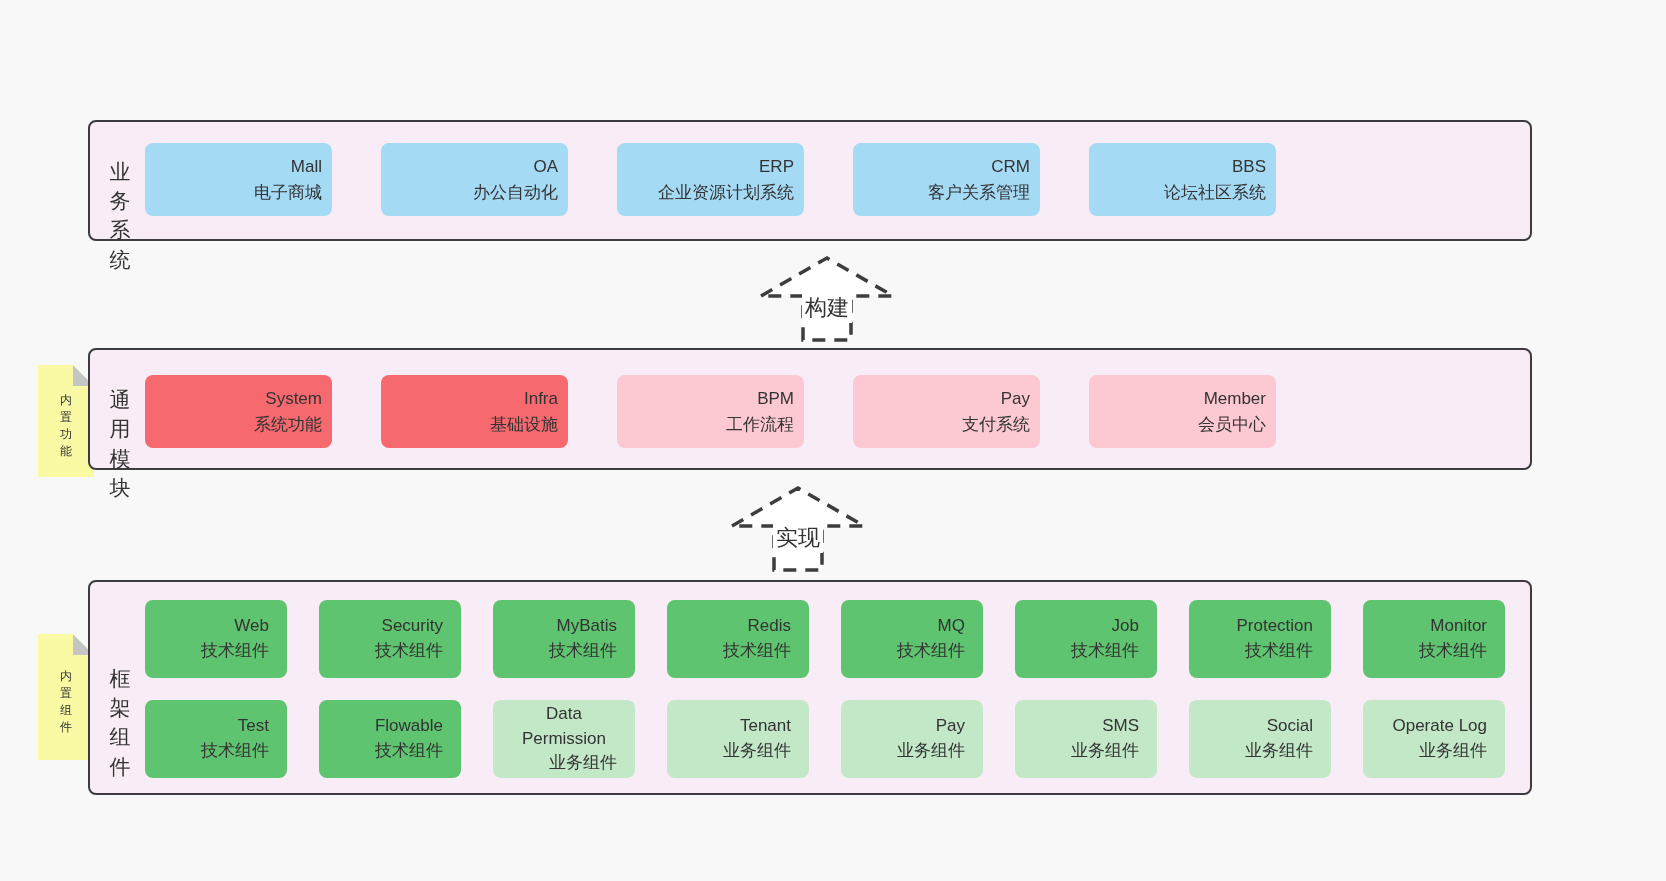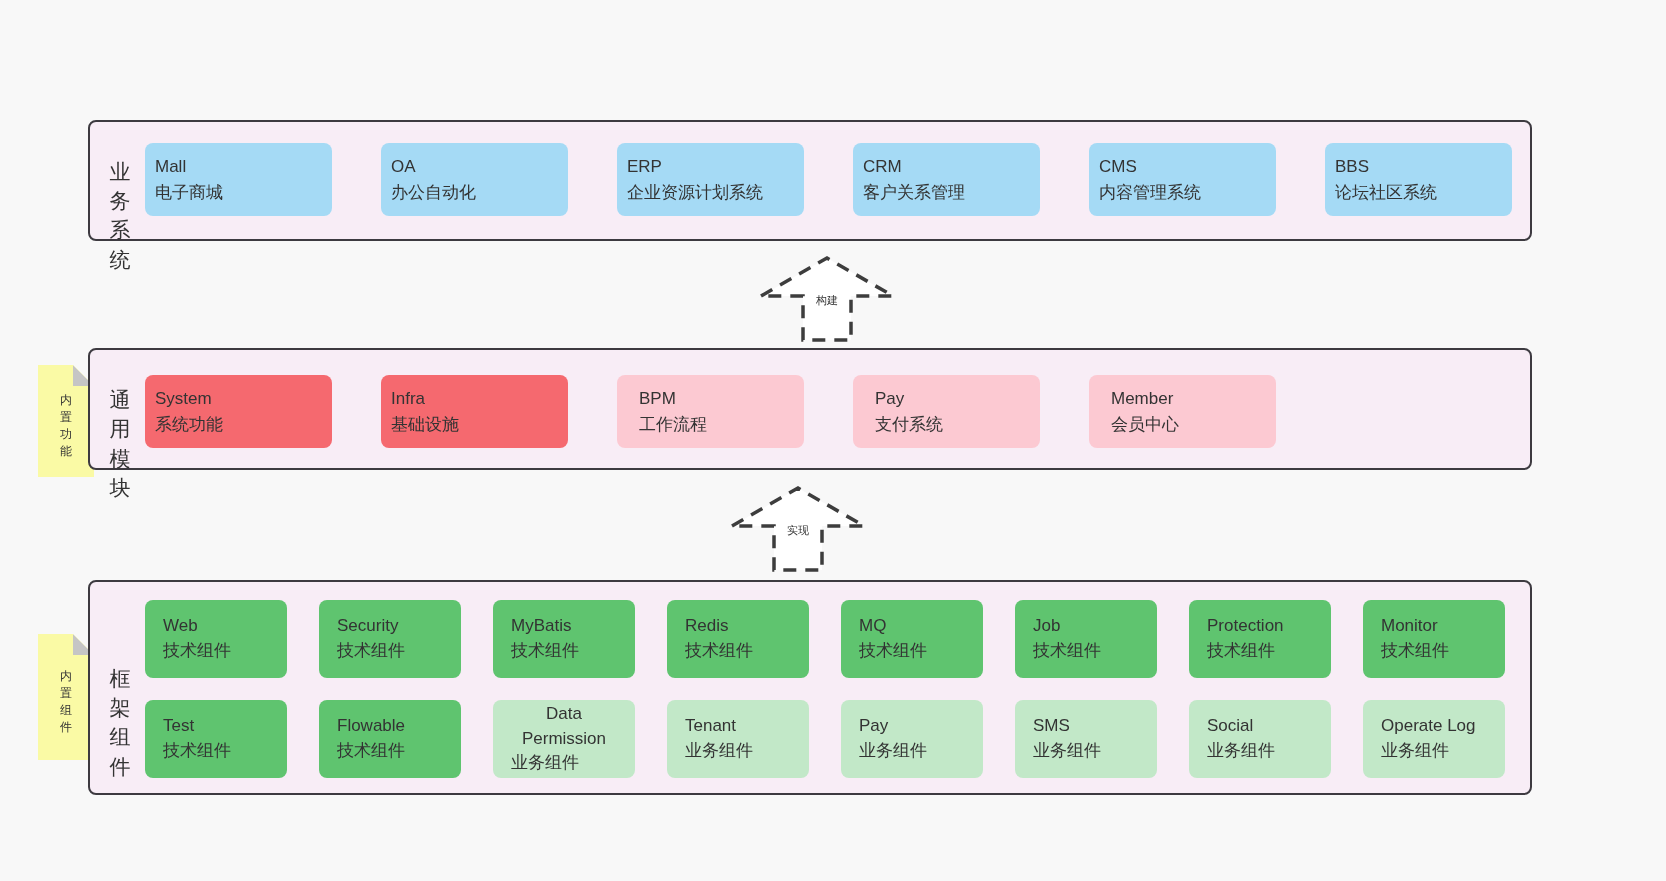--- a/index.html
+++ b/index.html
@@ -41,21 +41,21 @@
   .row-8{position:absolute;left:55px;display:flex;gap:32px;}
   .sec-business .row{top:21px;}
   .sec-common .row{top:25px;}
   .row-8.r1{top:18px;}
   .row-8.r2{top:118px;}
 
   .box{
     width:187px;height:73px;
     border-radius:8px;
     display:flex;flex-direction:column;
-    align-items:flex-start;justify-content:center;
+    align-items:flex-end;justify-content:center;
     text-align:center;
     font-size:17px;line-height:1.5;
     color:#333;
     box-sizing:border-box;
     padding:2px 10px;
   }
   .box-sm{width:142px;height:78px;line-height:1.45;padding:20px 18px;}
   .box .bname{display:block;}
   .box .bsub{display:block;}
 
@@ -92,21 +92,21 @@
   
   .arrow{position:absolute;width:140px;height:88px;z-index:3;}
   .arrow-1{left:757px;top:255px;}
   .arrow-2{left:728px;top:485px;}
   .arrow svg{position:absolute;inset:0;}
   .arrow .alabel{
     position:absolute;left:50%;top:38px;
     transform:translateX(-50%);
     background:#ffffff;
     padding:0 3px;
-    font-size:11px;color:#333;
+    font-size:22px;color:#333;
     white-space:nowrap;
   }
 </style>
 </head>
 <body>
 
 <div class="stage">
 
   <div class="note note-1">
     <div class="fold"></div>
@@ -128,24 +128,20 @@
         <span class="bname">OA</span>
         <span class="bsub">办公自动化</span>
       </div>
       <div class="box blue">
         <span class="bname">ERP</span>
         <span class="bsub">企业资源计划系统</span>
       </div>
       <div class="box blue">
         <span class="bname">CRM</span>
         <span class="bsub">客户关系管理</span>
-      </div>
-      <div class="box blue">
-        <span class="bname">CMS</span>
-        <span class="bsub">内容管理系统</span>
       </div>
       <div class="box blue">
         <span class="bname">BBS</span>
         <span class="bsub">论坛社区系统</span>
       </div>
     </div>
   </div>
 
   <div class="arrow arrow-1">
     <svg viewBox="0 0 140 88">

